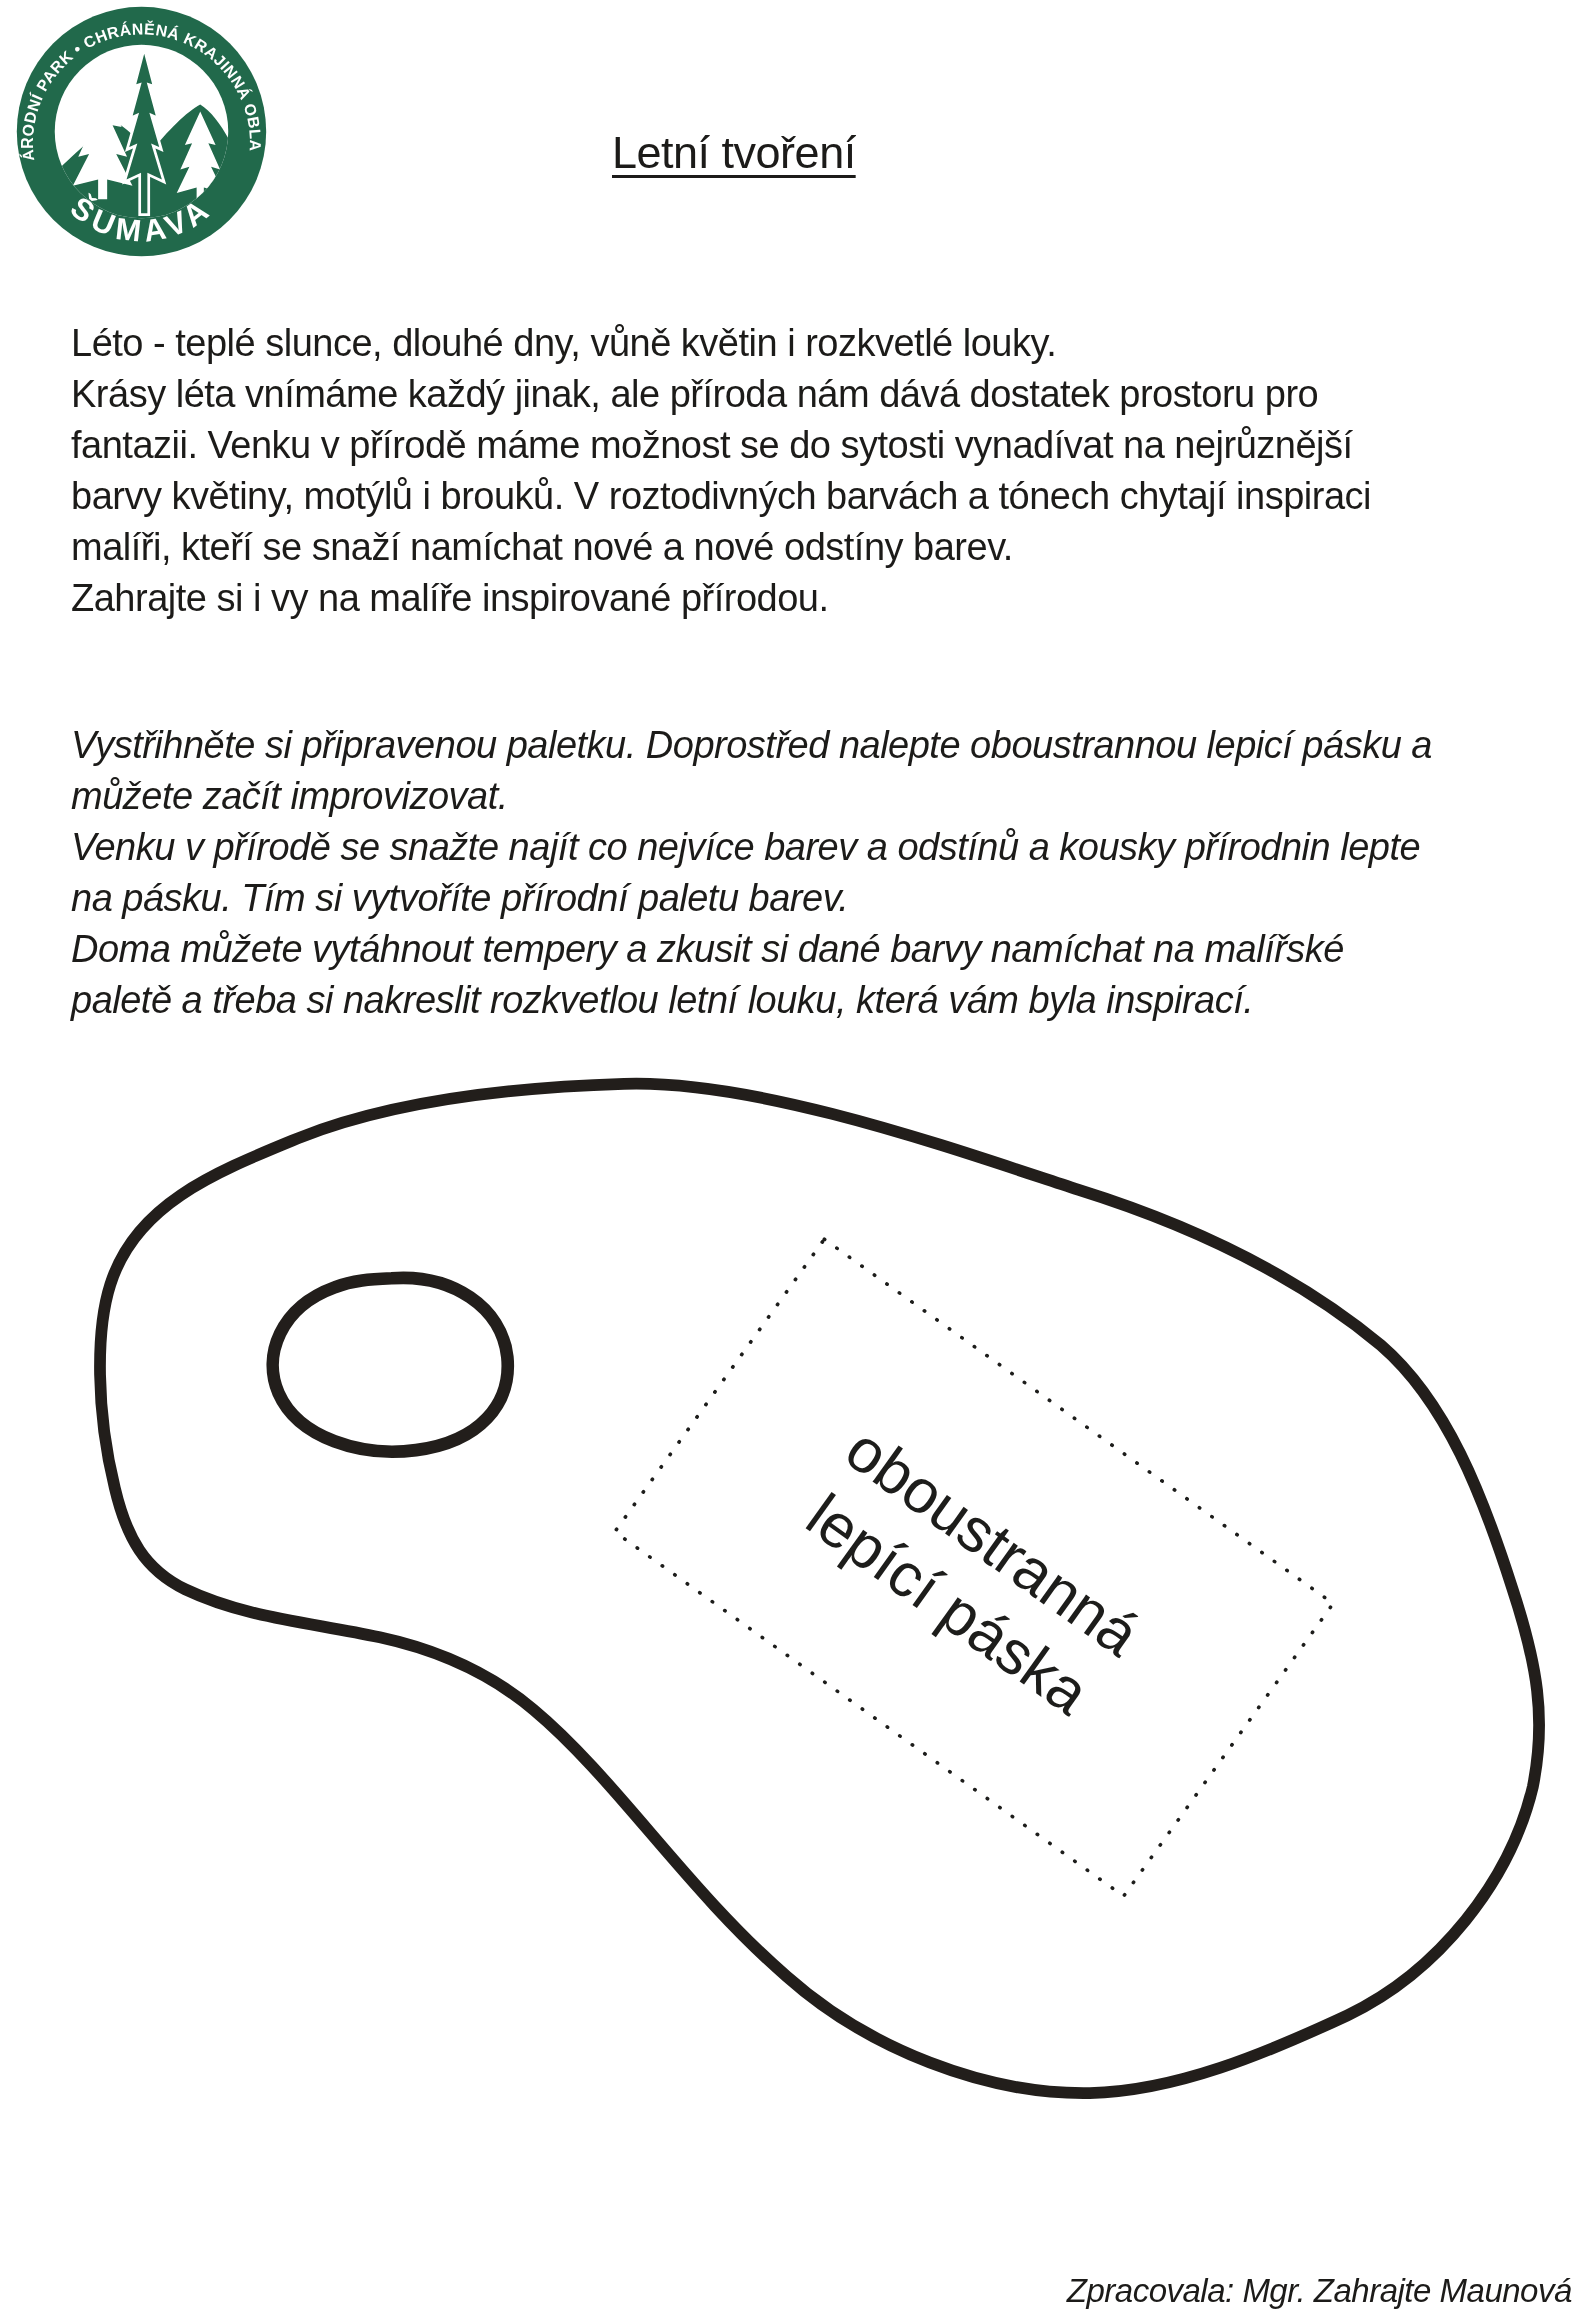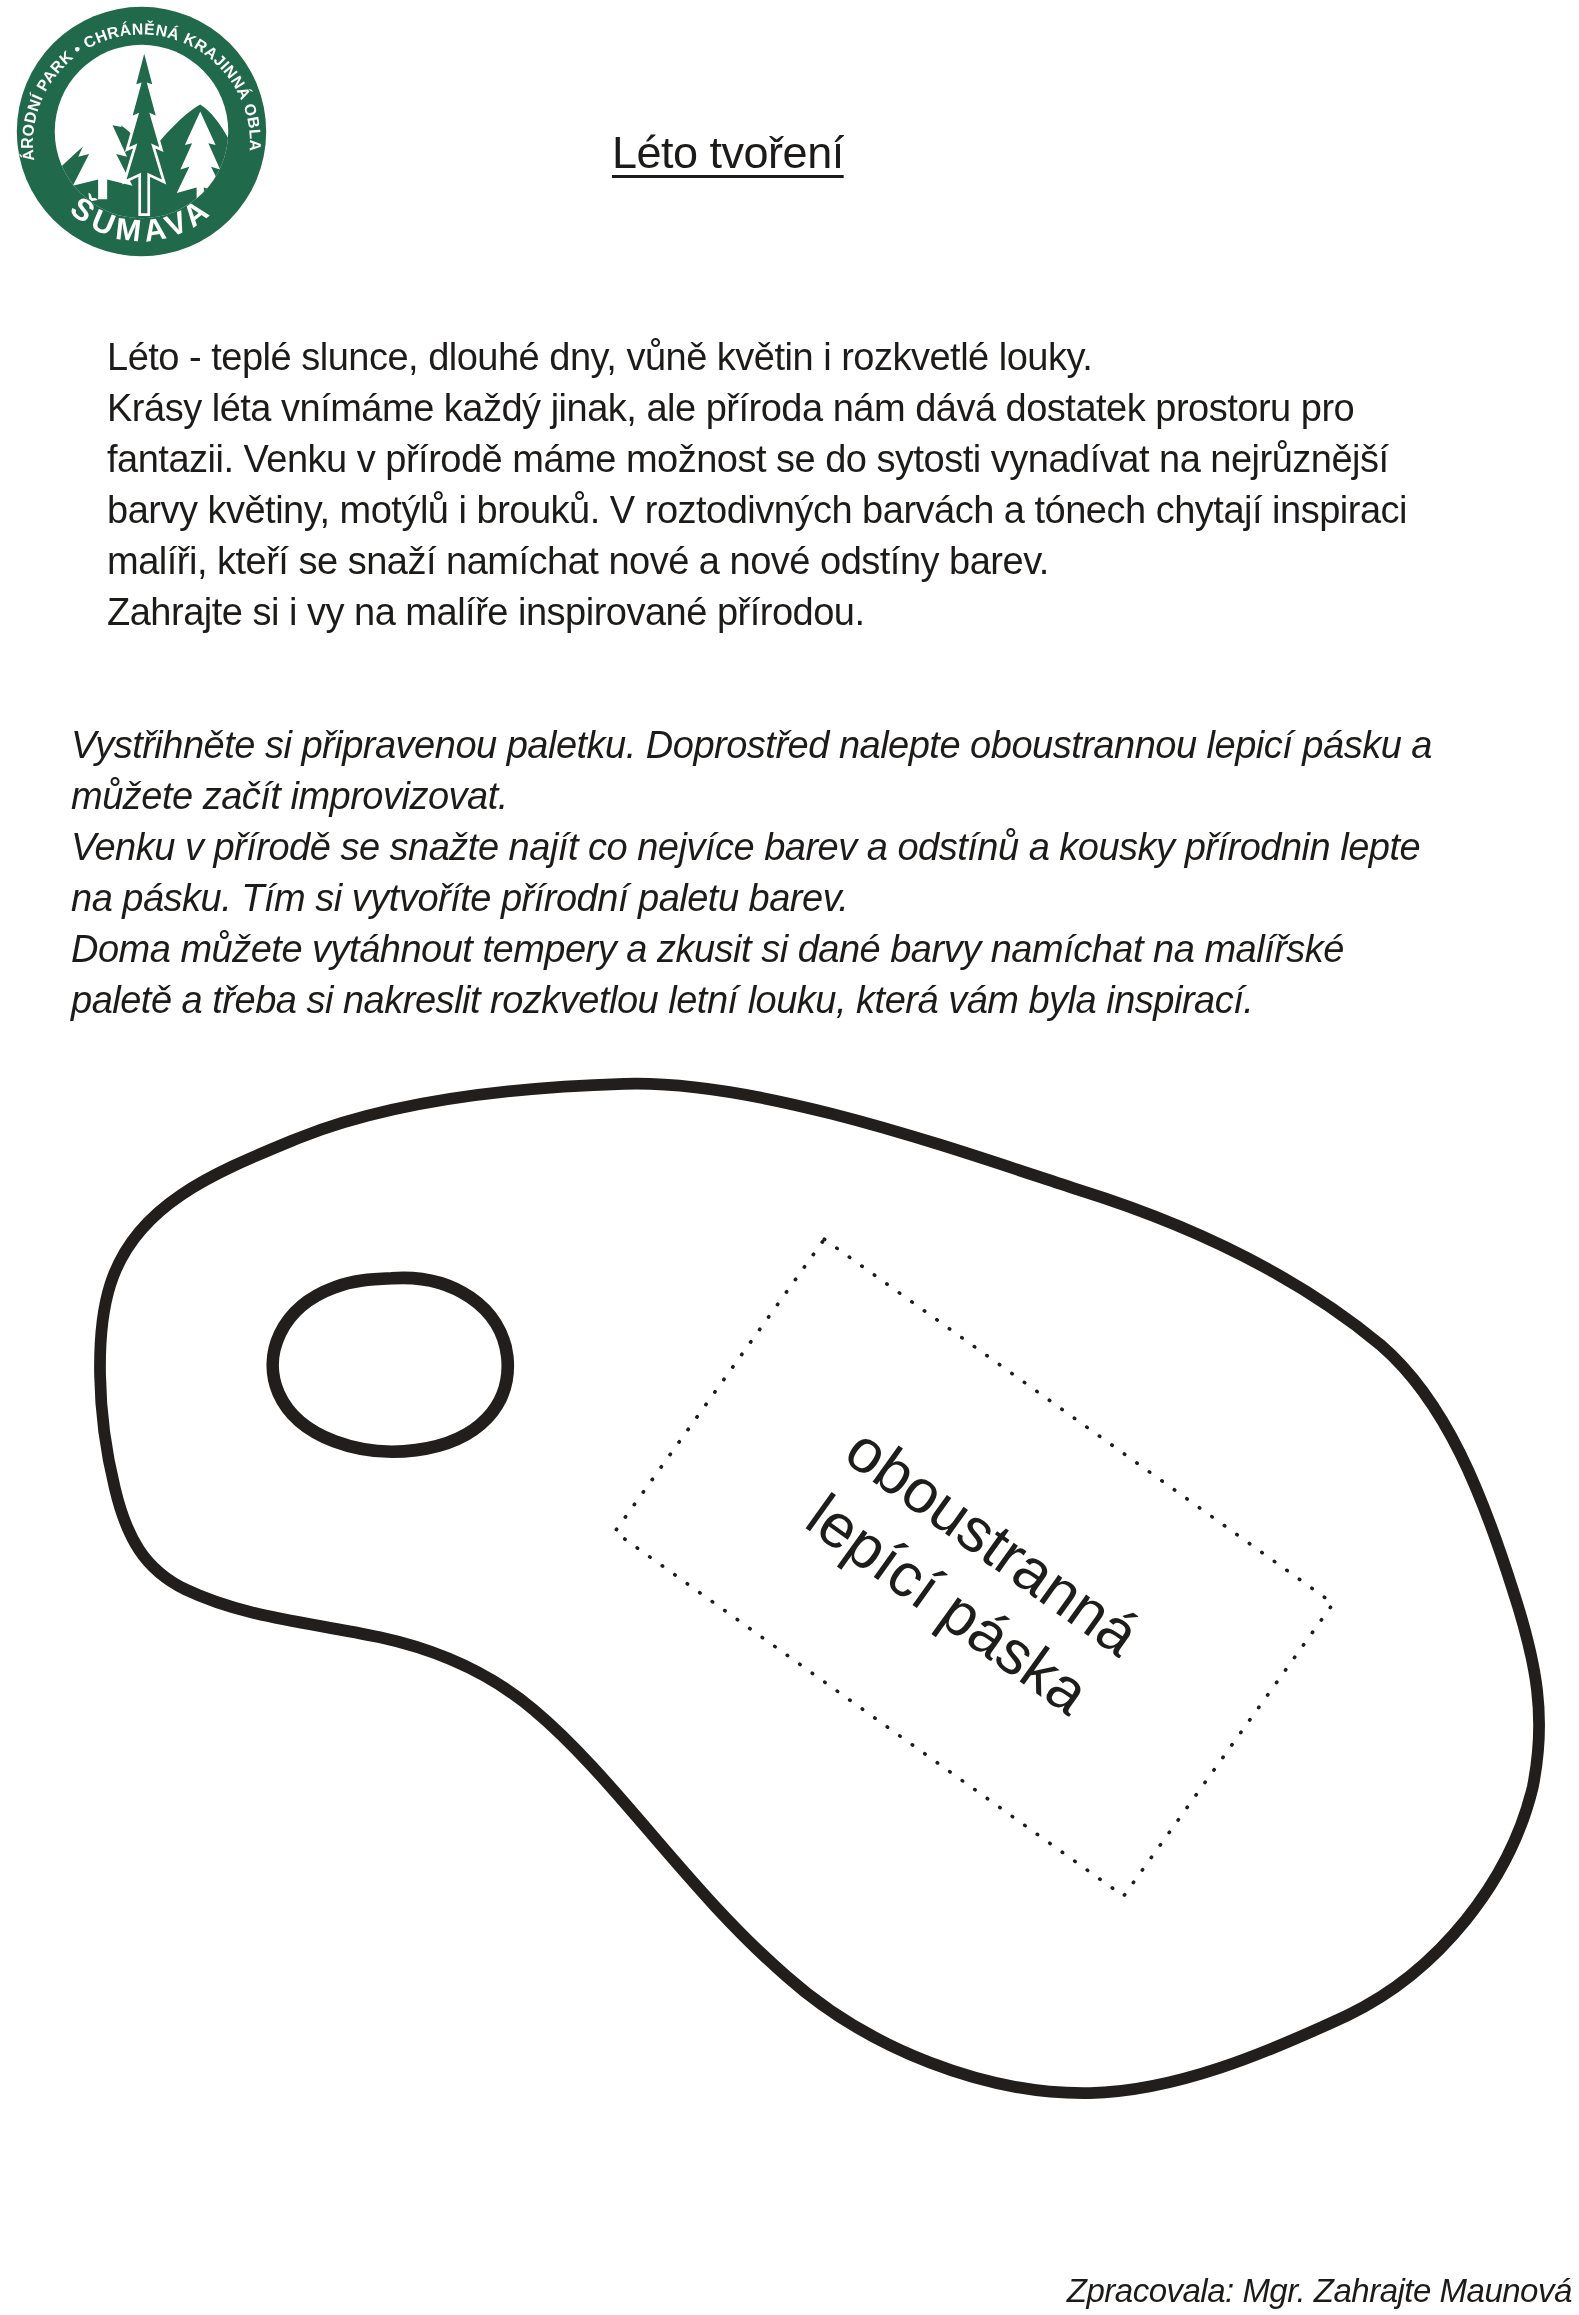--- a/index.html
+++ b/index.html
@@ -22,21 +22,21 @@
     white-space:pre;
   }
   .body-par{
     position:absolute;
     left:71px;
     font-size:38px;
     line-height:51px;
     letter-spacing:-0.5px;
     white-space:pre;
   }
-  .par-intro{top:332px;margin-left:36px;}
+  .par-intro{top:318px;}
   .par-instructions{top:720px;font-style:italic;}
   .footer-credit{
     position:absolute;
     right:7.2px;top:2272px;
     font-size:33px;
     font-style:italic;
     letter-spacing:-0.5px;
     white-space:pre;
   }
   .palette-svg{position:absolute;left:0;top:0;}
@@ -92,21 +92,21 @@
       </g>
     </g>
     <text class="ring-text">
       <textPath href="#arcTop" startOffset="50%" text-anchor="middle">NÁRODNÍ PARK • CHRÁNĚNÁ KRAJINNÁ OBLAST</textPath>
     </text>
     <text class="sumava-text">
       <textPath href="#arcBottom" startOffset="50%" text-anchor="middle">ŠUMAVA</textPath>
     </text>
   </svg>
 
-  <div class="page-title">Léto tvoření</div>
+  <div class="page-title">Letní tvoření</div>
 
   <div class="body-par par-intro">Léto - teplé slunce, dlouhé dny, vůně květin i rozkvetlé louky.
 Krásy léta vnímáme každý jinak, ale příroda nám dává dostatek prostoru pro
 fantazii. Venku v přírodě máme možnost se do sytosti vynadívat na nejrůznější
 barvy květiny, motýlů i brouků. V roztodivných barvách a tónech chytají inspiraci
 malíři, kteří se snaží namíchat nové a nové odstíny barev.
 Zahrajte si i vy na malíře inspirované přírodou.</div>
 
   <div class="body-par par-instructions">Vystřihněte si připravenou paletku. Doprostřed nalepte oboustrannou lepicí pásku a
 můžete začít improvizovat.

